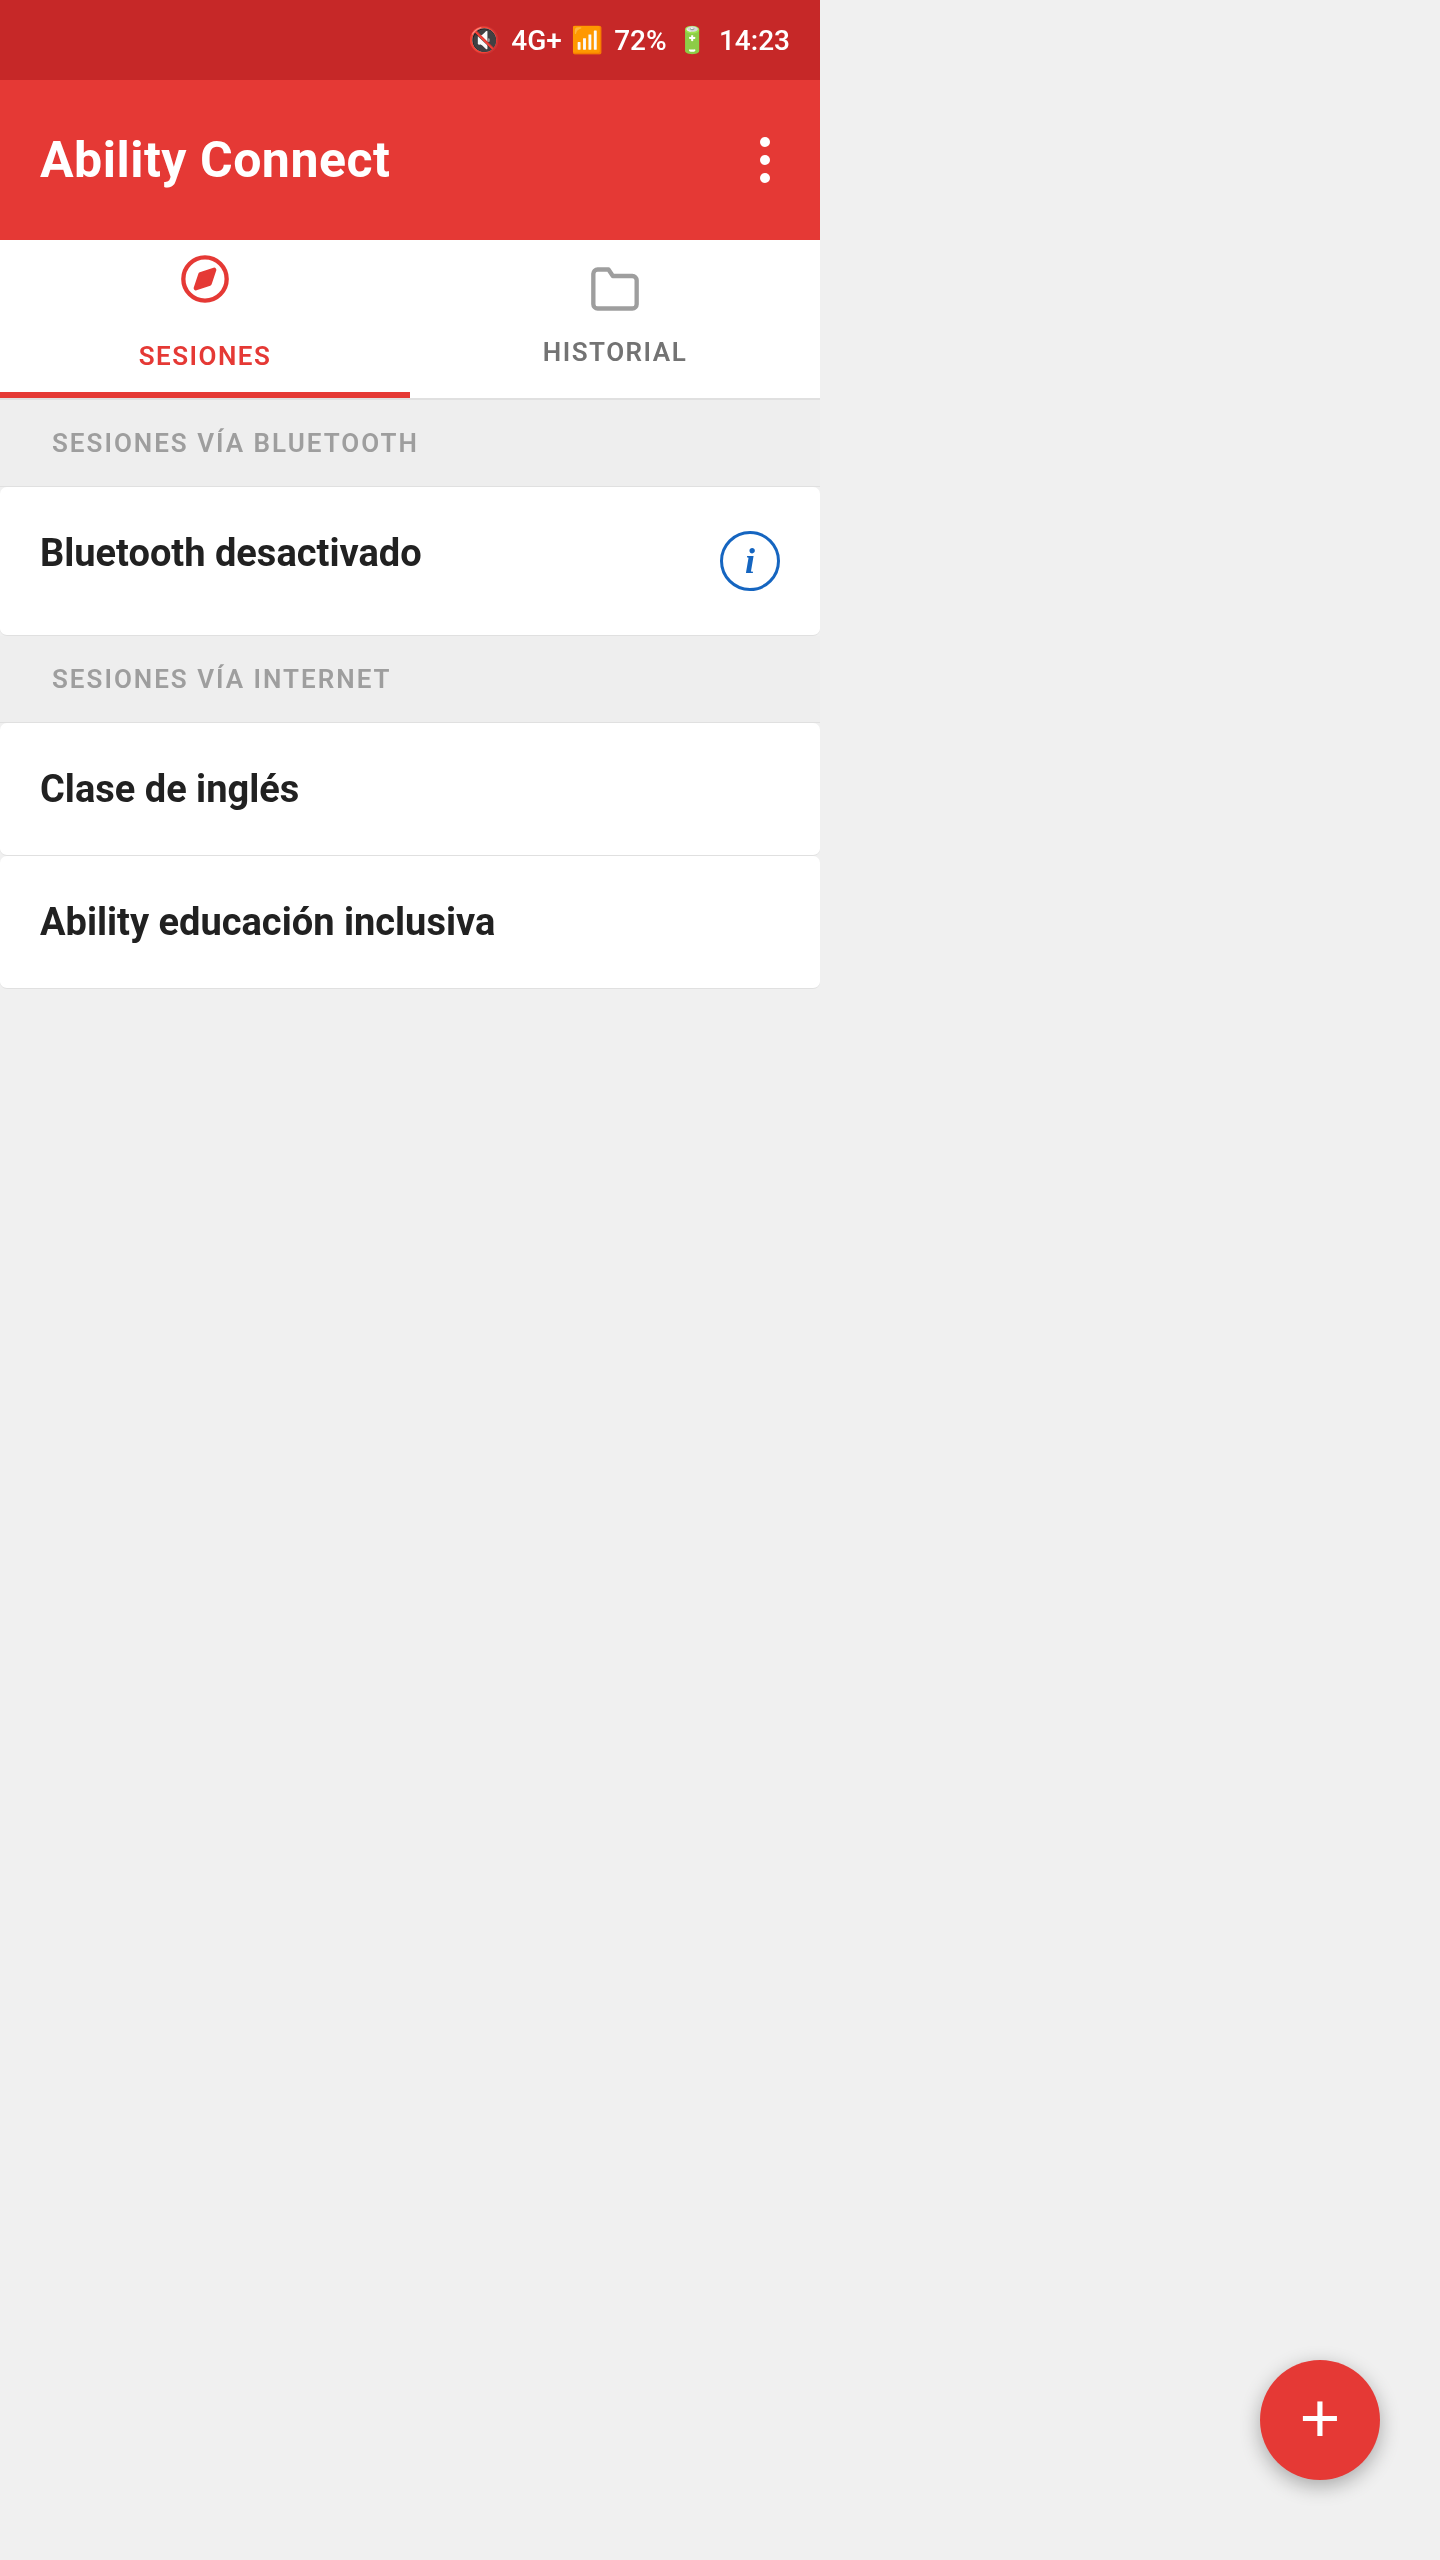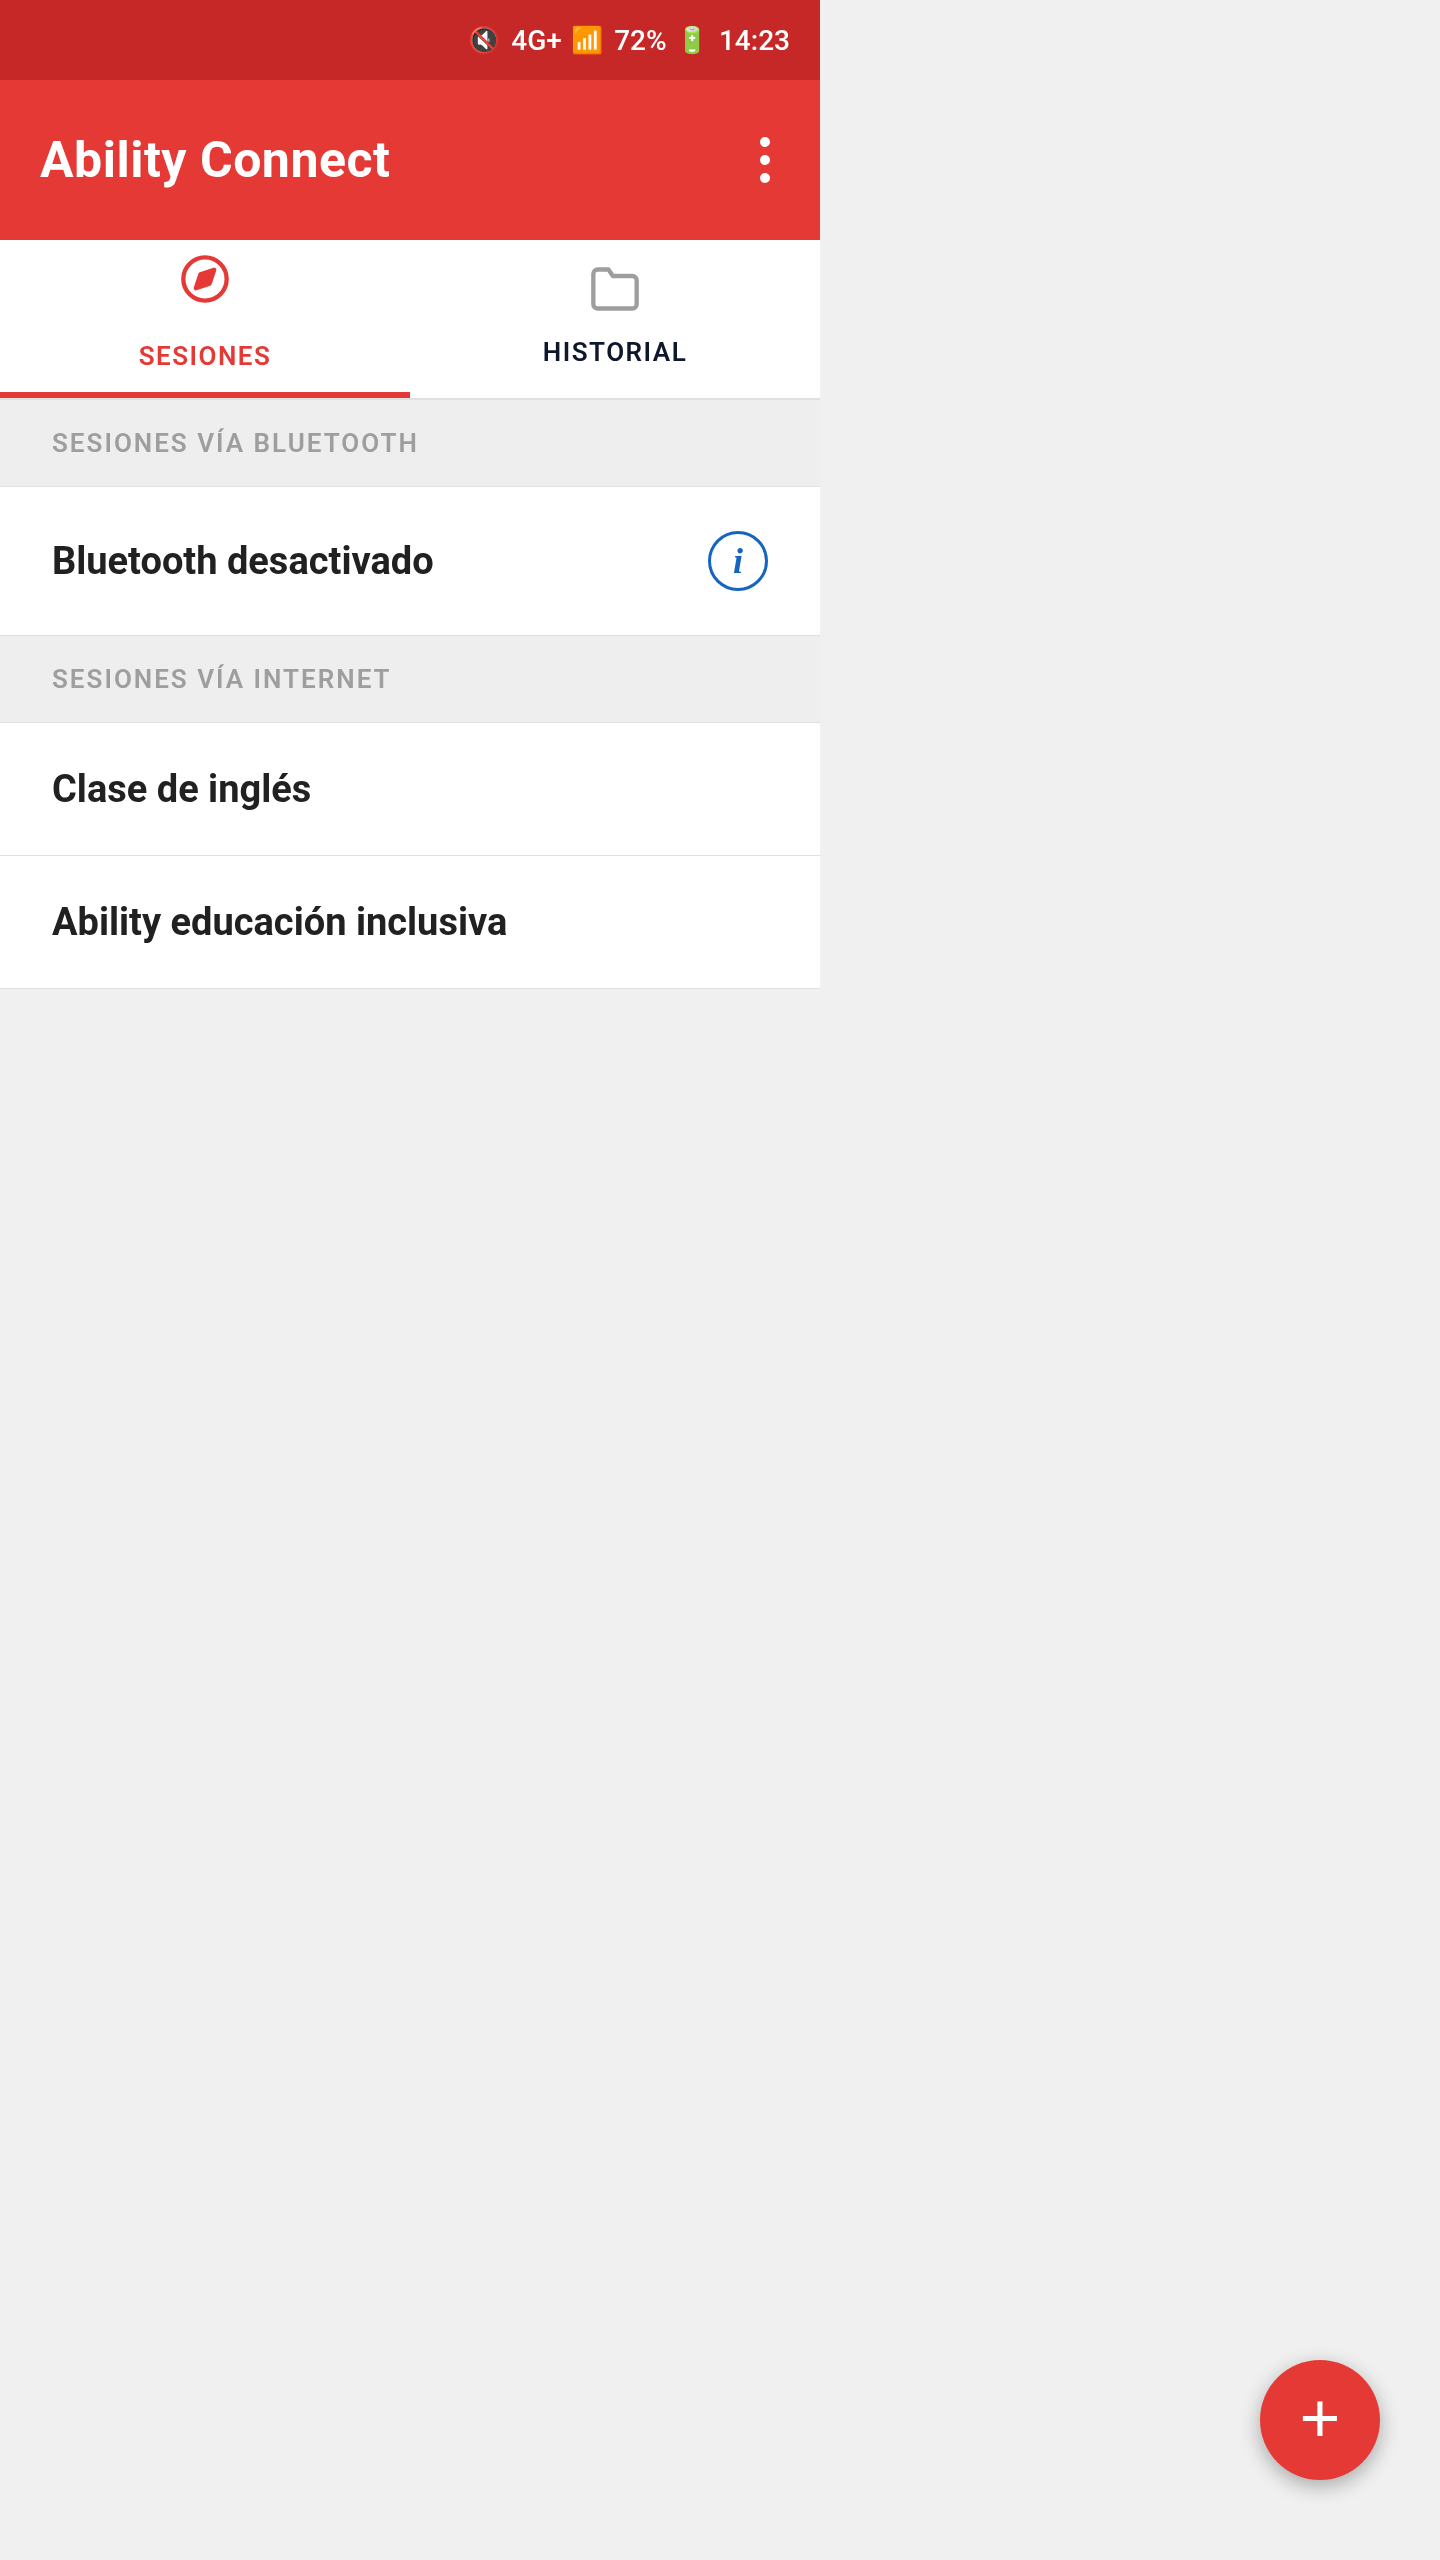--- a/index.html
+++ b/index.html
@@ -116,21 +116,21 @@
     }
 
     .tab.active .tab-icon {
       color: #e53935;
     }
 
     .tab-label {
       font-size: 26px;
       font-weight: 600;
       letter-spacing: 1.5px;
-      color: #0f172a;
+      color: #737373;
     }
 
     .tab.active .tab-label {
       color: #e53935;
     }
 
     
     .section-header {
       width: 100%;
       background: #eeeeee;
@@ -144,25 +144,25 @@
       color: #9e9e9e;
       letter-spacing: 2px;
       margin-left: 12px;
     }
 
     
     .list-item {
       width: 100%;
       background: #ffffff;
       display: flex;
-      align-items: center;
       justify-content: space-between;
-      padding: 44px 52px;
+      padding: 44px 40px;
       border-bottom: 1px solid #e0e0e0;
       cursor: pointer;
+      border-radius: 7px;
     }
 
     .list-item-text {
       font-size: 38px;
       font-weight: bold;
       color: #212121;
     }
 
     .info-icon {
       width: 60px;

